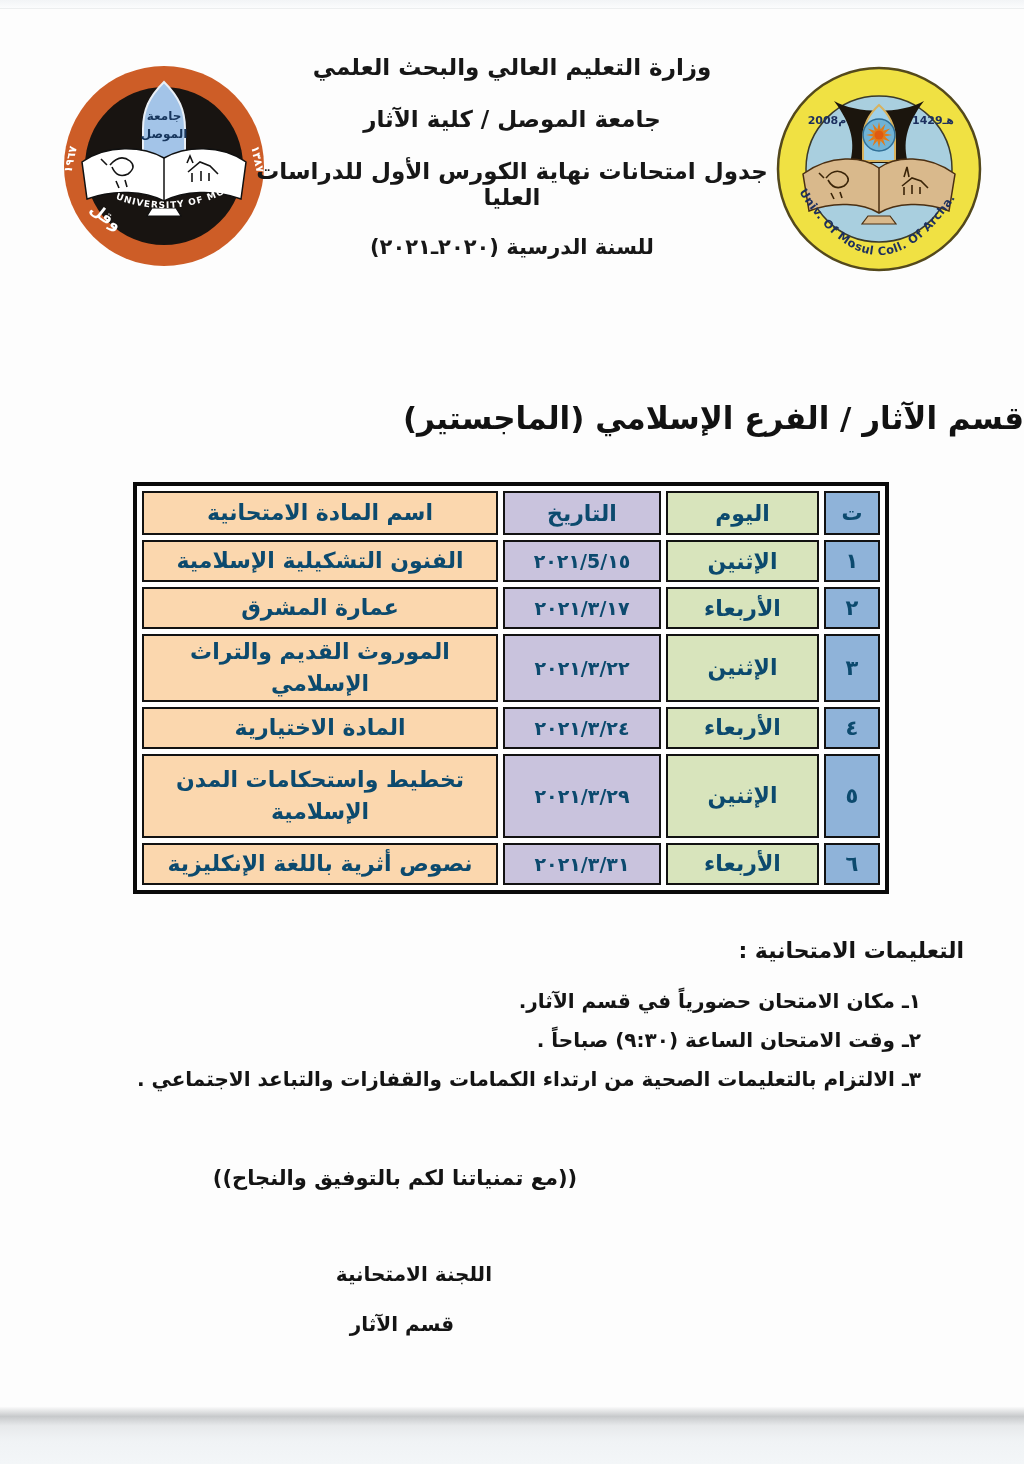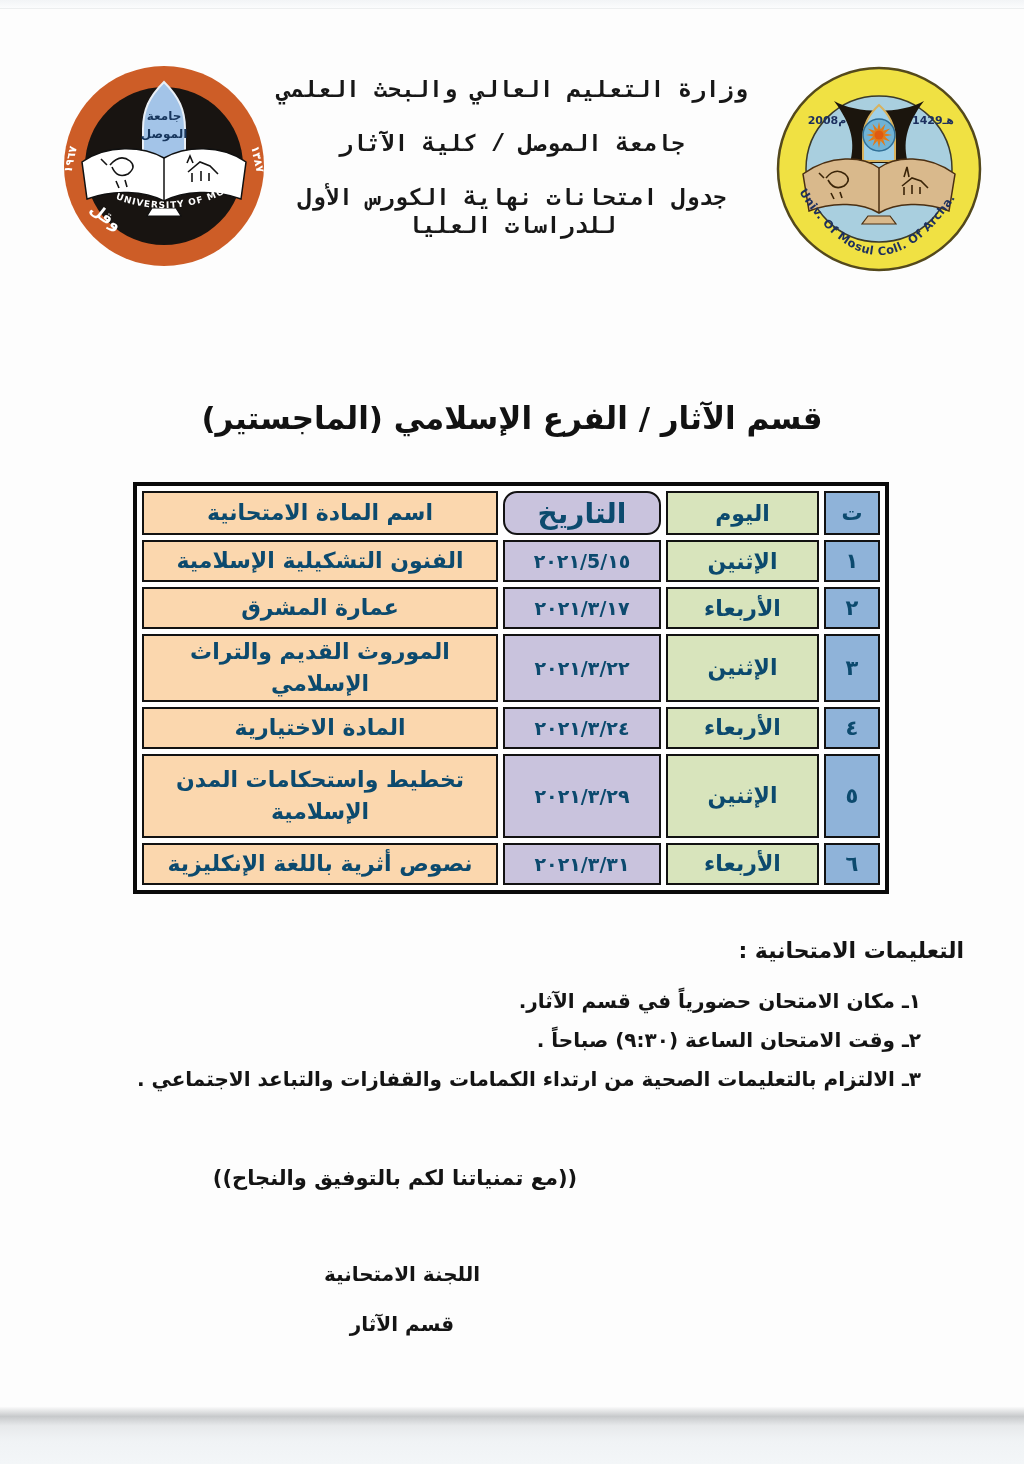--- a/index.html
+++ b/index.html
@@ -5,66 +5,66 @@
   * { box-sizing: border-box; margin: 0; padding: 0; }
   html,body { width:1024px; height:1464px; background:#ffffff; }
   body { font-family:"DejaVu Sans", sans-serif; color:#141414; }
   .page { position:relative; width:1024px; height:1464px; background:#fdfdfd; overflow:hidden; }
   .edge-top { position:absolute; left:0; top:0; width:1024px; height:9px;
               background:linear-gradient(#f2f4f6,#fbfcfd); border-bottom:1px solid #eceeef; }
   .edge-bottom { position:absolute; left:0; top:1406px; width:1024px; height:58px;
               background:linear-gradient(#ffffff, #c7c9cb 18%, #e7e9eb 34%, #f0f3f5 60%, #f3f6f8); }
 
   
-  .hdr-text { position:absolute; left:242px; top:76px; width:540px; direction:rtl; text-align:center;font-family:Liberation Mono, monospace; }
+  .hdr-text { position:absolute; left:242px; top:54px; width:540px; direction:rtl; text-align:center; }
   .hdr-line { font-weight:700; color:#171717; }
   .hdr-line.l1 { font-size:23px; margin-bottom:26px; }
   .hdr-line.l2 { font-size:23px; margin-bottom:26px; }
   .hdr-line.l3 { font-size:23px; margin-bottom:25px; }
   .hdr-line.l4 { font-size:21px; }
   .logo { position:absolute; }
   .logo.left  { left:60px;  top:62px; }
   .logo.right { left:774px; top:64px; }
 
   
-  .doc-title { position:absolute; left:0; top:400px; width:1024px; text-align:center;
+  .doc-title { position:absolute; left:0; top:400px; width:1024px; 
                direction:rtl; font-size:31px; font-weight:700; color:#121212; }
 
   
   table.exam { position:absolute; left:133px; top:482px; direction:rtl;
                border-collapse:separate; border-spacing:5px; border:4px solid #0a0a0a;
                background:#ffffff; table-layout:fixed; }
   .exam col.co-num  { width:56px; }
   .exam col.co-day  { width:153px; }
   .exam col.co-date { width:158px; }
   .exam col.co-sub  { width:356px; }
   .exam th, .exam td { border:2px solid #121212; text-align:center; vertical-align:middle;
                        font-weight:700; color:#0c4a6e; overflow:hidden; }
   .exam tr > * { height:42px; }
   .exam tr.hrow > * { height:44px; }
   .exam tr.r5 > * { height:84px; }
   .cell-num  { background:#8fb3d9; font-size:21px; }
   .cell-day  { background:#d8e4bc; font-size:22px;margin-left:16px; }
   .cell-date { background:#c9c3dd; font-size:19px; direction:ltr; }
   .cell-sub  { background:#fbd7ae; font-size:22px; padding:0 16px; line-height:1.45; }
-  .exam th.cell-date { direction:rtl; font-size:28px;border-radius:14px; }
+  .exam th.cell-date { direction:rtl; font-size:22px; }
 
   
   .instr-head { position:absolute; right:60px; top:938px; direction:rtl;
                 font-size:22px; font-weight:700; }
   .instr-list { position:absolute; right:103px; top:988px; width:750px; direction:rtl;
                 text-align:right; font-size:20px; font-weight:700; }
   .instr-item { margin-bottom:13px; line-height:26px; white-space:nowrap; }
 
   .wish { position:absolute; left:5px; top:1166px; width:780px; text-align:center;
           direction:rtl; font-size:21px; font-weight:700; }
 
   .footer-block { position:absolute; left:312px; top:1262px; width:180px; text-align:center;
                   direction:rtl; font-weight:700; }
-  .footer-l1 { font-size:20px; margin-bottom:26px; }
+  .footer-l1 { font-size:20px; margin-bottom:26px;text-align:right; }
   .footer-l2 { font-size:20px; }
 
   svg text { font-family:"DejaVu Sans", sans-serif; }
 </style>
 </head>
 <body>
 
 <div class="page">
   <div class="edge-top"></div>
 
@@ -90,20 +90,21 @@
       <textPath href="#uom-bottom-arc" startOffset="22%">وقل ربِ زدني علما</textPath>
     </text>
     <text x="194" y="98" font-size="11" font-weight="bold" fill="#ffffff" text-anchor="middle" transform="rotate(78 194 98)">١٣٨٧</text>
     <text x="14" y="98" font-size="11" font-weight="bold" fill="#ffffff" text-anchor="middle" transform="rotate(-78 14 98)">١٩٦٧</text>
   </svg>
 
   <div class="hdr-text">
     <div class="hdr-line l1">وزارة التعليم العالي والبحث العلمي</div>
     <div class="hdr-line l2">جامعة الموصل / كلية الآثار</div>
     <div class="hdr-line l3">جدول امتحانات نهاية الكورس الأول للدراسات العليا</div>
+    <div class="hdr-line l4">للسنة الدرسية (٢٠٢٠ـ٢٠٢١)</div>
   </div>
 
   <svg class="logo right" width="210" height="210" viewBox="0 0 210 210">
     <circle cx="105" cy="105" r="101" fill="#f0e143" stroke="#54491c" stroke-width="2.5"></circle>
     <circle cx="105" cy="105" r="73" fill="#a9cfdf" stroke="#3a3a2a" stroke-width="1.5"></circle>
     <path d="M60,37 C82,50 128,50 150,37 C131,62 129,80 134,99 L76,99 C81,80 79,62 60,37 Z" fill="#1b150d"></path>
     <path d="M105,41 C94,51 89,61 89,75 L89,97 L121,97 L121,75 C121,61 116,51 105,41 Z" fill="#9fd0e8" stroke="#d8b25e" stroke-width="2"></path>
     <circle cx="105" cy="71" r="16" fill="#6fb3d6" stroke="#2f6e96" stroke-width="1.5"></circle>
     <polygon fill="#e07b1a" points="118,71 110.8,72.6 116.3,77.5 109.2,75.2 111.5,82.3 106.6,76.8 105,84 103.4,76.8 98.5,82.3 100.8,75.2 93.7,77.5 99.2,72.6 92,71 99.2,69.4 93.7,64.5 100.8,66.8 98.5,59.7 103.4,65.2 105,58 106.6,65.2 111.5,59.7 109.2,66.8 116.3,64.5 110.8,69.4"></polygon>
     <circle cx="105" cy="71" r="4.5" fill="#e05a10"></circle>

